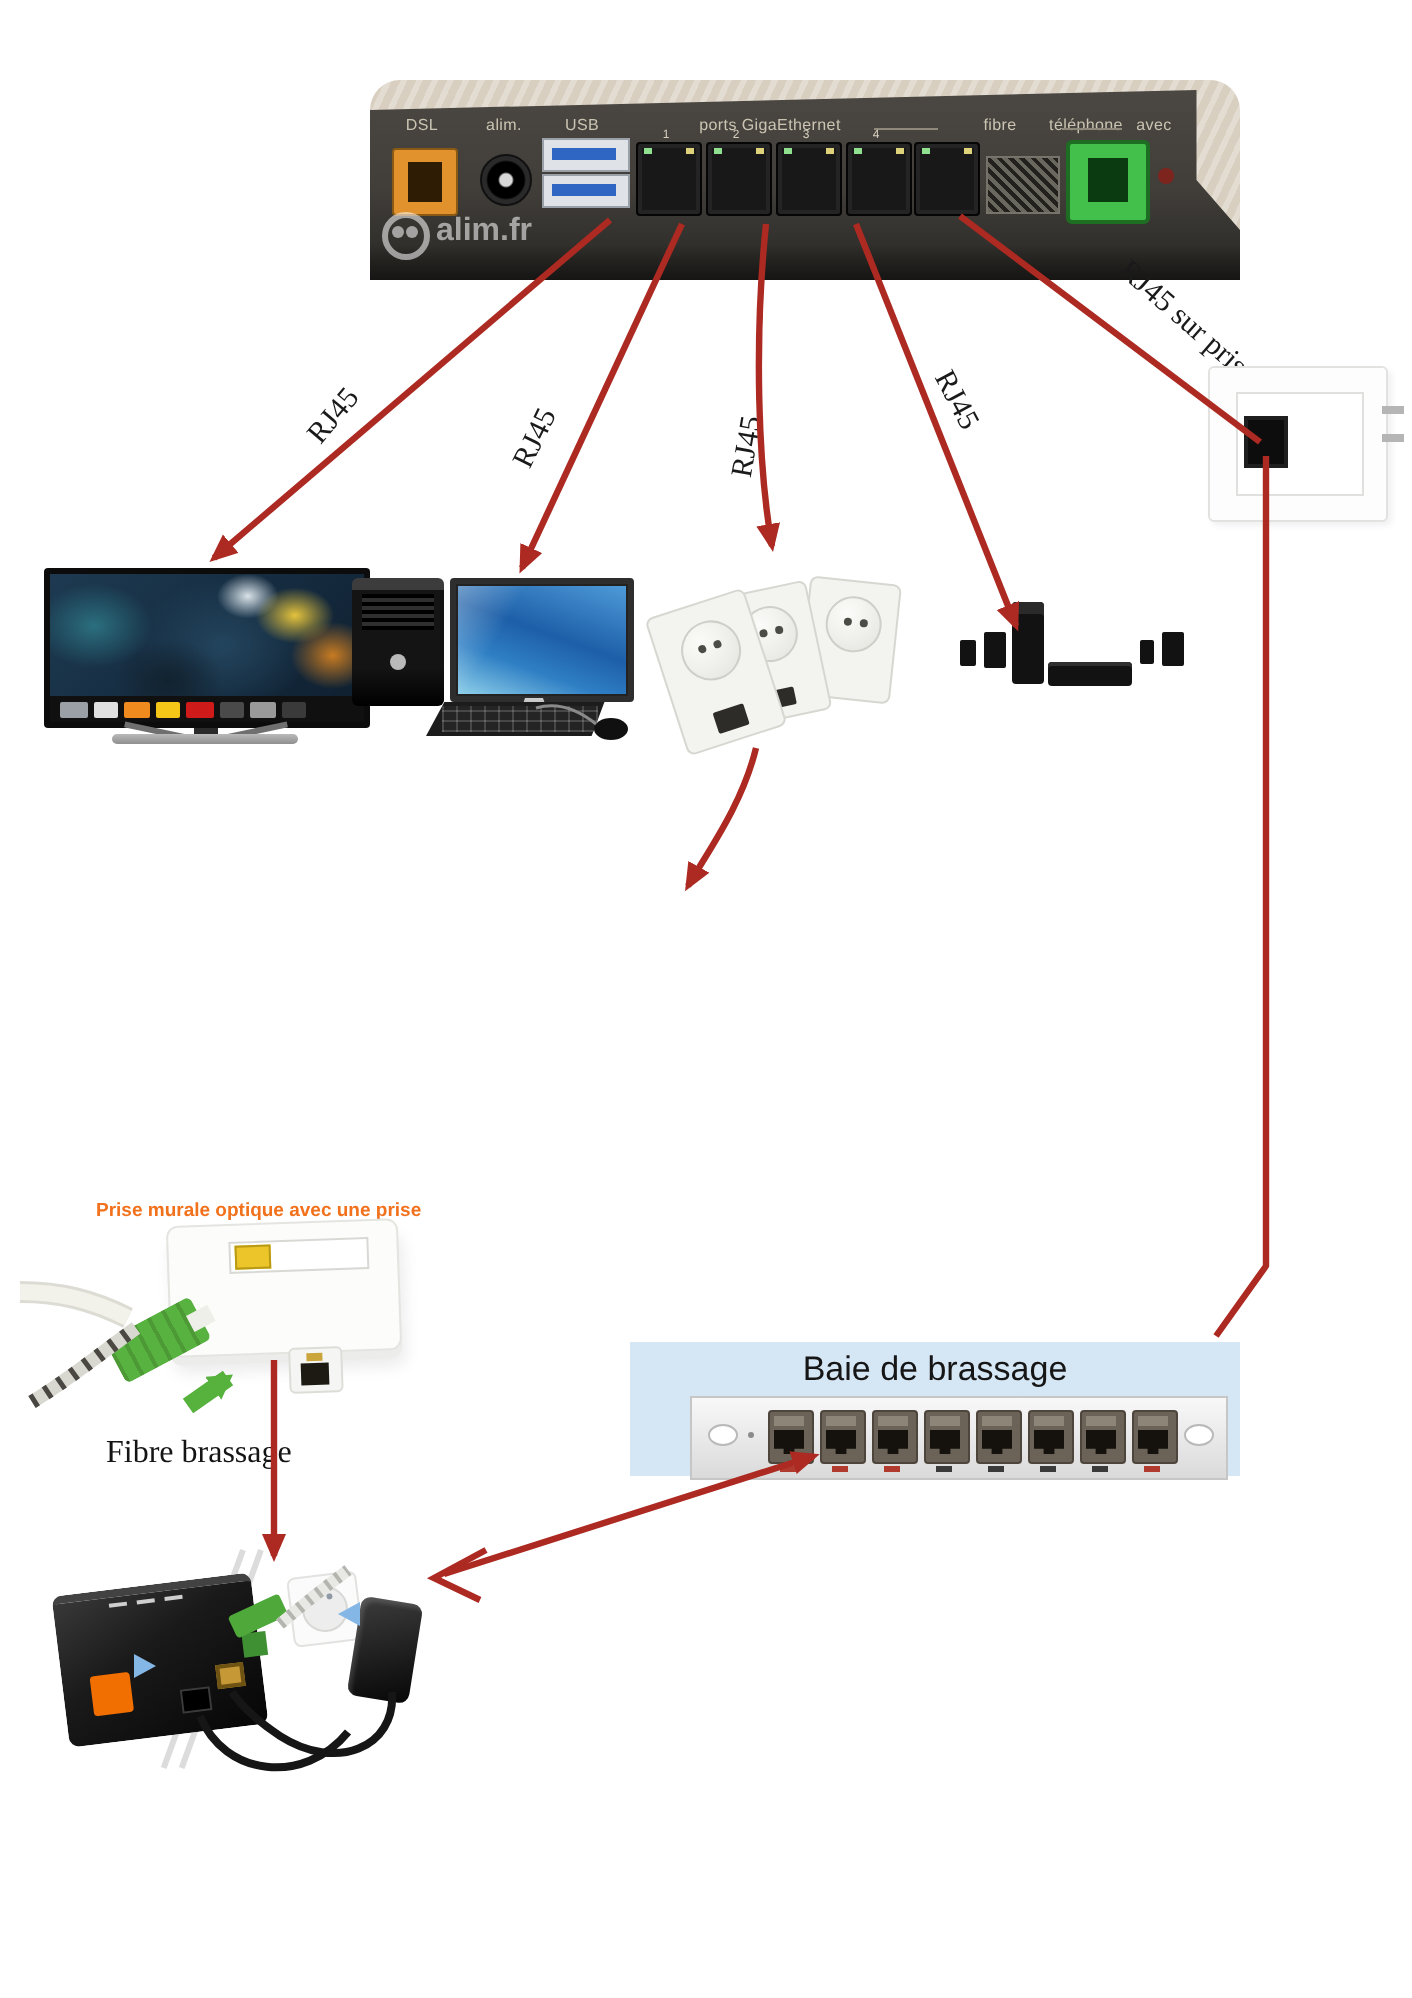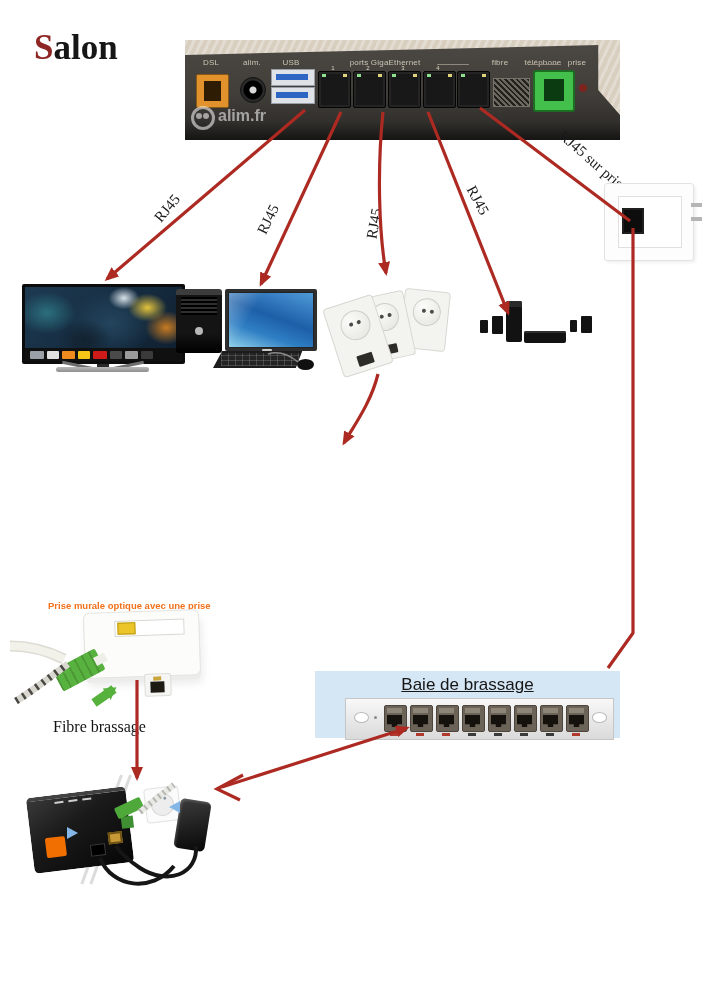--- a/index.html
+++ b/index.html
@@ -10,21 +10,21 @@
   
   .room-title{font-family:"Liberation Serif",serif;font-weight:bold;color:#161616;}
   #salon{left:34px;top:28px;font-size:35px;}
   #salon .initial{color:#8e2424;}
   #garage{left:281px;top:808px;font-size:37px;}
 
   
   #router-photo{left:185px;top:40px;width:435px;height:100px;
     background:
       repeating-linear-gradient(115deg, rgba(255,255,255,.28) 0 3px, rgba(0,0,0,0) 3px 7px),
-      #d8cfc0;}
+      #d8cfc0; border-radius: 15px;}
   #router-body{position:absolute;left:0;top:0;width:100%;height:100%;
     clip-path:polygon(0 15%,95% 5%,95% 50%,100% 75%,100% 100%,0 100%);
     background:linear-gradient(180deg,#4c4944 0%,#413e3a 55%,#33312d 80%,#272623 100%);}
   .r-label{position:absolute;top:18px;font-size:8px;color:#cbc4b2;text-align:center;letter-spacing:.2px;}
   .r-line{position:absolute;top:24px;height:1px;background:#8f897c;}
   .eth-num{position:absolute;top:25px;width:10px;font-size:6px;color:#d6cfbd;text-align:center;}
   #port-dsl{left:11px;top:34px;width:31px;height:32px;background:#e2922c;border:1px solid #8a5a14;border-radius:2px;}
   #port-dsl .hole{position:absolute;left:7px;top:6px;width:17px;height:20px;background:#2e1d04;}
   #port-power{left:55px;top:37px;width:24px;height:24px;border-radius:50%;
     background:radial-gradient(circle at 50% 50%, #d9d9d9 0 3px, #000 4px 9px, #2a2a2a 10px);border:1px solid #111;}
@@ -138,21 +138,21 @@
     border:1px solid #ddddd8;border-radius:3px;}
   #optic-box .oport .opening{position:absolute;left:5px;top:7px;width:14px;height:11px;background:#1d1a14;}
   #optic-box .oport .pin{position:absolute;left:8px;top:2px;width:8px;height:4px;background:#caa53c;}
   #fiber-connector{left:55px;top:658px;width:48px;height:24px;border-radius:3px;transform:rotate(-28deg);
     background:repeating-linear-gradient(90deg,rgba(0,0,0,.14) 0 2px,rgba(0,0,0,0) 2px 8px),#58b23f;}
   #fiber-connector .tip{position:absolute;right:-6px;top:8px;width:12px;height:9px;background:#efefe9;}
   #fibre-label{left:53px;top:718px;font-family:"Liberation Serif",serif;font-size:16px;color:#141414;}
 
   
   #patch-bg{left:315px;top:671px;width:305px;height:67px;background:#d5e6f4;}
-  #patch-title{position:absolute;left:0;top:4px;width:100%;text-align:center;font-size:17px;color:#161616;text-decoration:underline;}
+  #patch-title{position:absolute;left:0;top:4px;width:100%;text-align:center;font-size:17px;color:#161616;}
   #patch-panel{position:absolute;left:30px;top:27px;width:267px;height:40px;
     background:linear-gradient(#f8f8f8,#dadada);border:1px solid #c6c6c6;}
   .pp-oval{position:absolute;top:13px;width:13px;height:9px;background:#fff;border:1px solid #b9b9b9;border-radius:50%;}
   .pp-screw{position:absolute;top:17px;width:3px;height:3px;border-radius:50%;background:#8b8b8b;}
   .pp-jack{position:absolute;top:6px;width:21px;height:25px;background:#6b6357;border:1px solid #4e463c;border-radius:2px;}
   .pp-jack::before{content:"";position:absolute;left:2px;top:2px;width:15px;height:5px;background:#8d8577;}
   .pp-jack::after{content:"";position:absolute;left:2px;top:9px;width:15px;height:12px;background:#15120e;
     clip-path:polygon(0 0,100% 0,100% 78%,68% 78%,68% 100%,32% 100%,32% 78%,0 78%);}
   .pp-tick{position:absolute;top:34px;width:8px;height:2.5px;background:#b03a2e;}
   .pp-tick.dark{background:#3a3a3a;}
@@ -185,31 +185,30 @@
   #blue-arrow-plug{left:144px;top:26px;border-right:11px solid #85b7e6;}
 
   
   #overlay{left:0;top:0;width:706px;height:999px;pointer-events:none;}
 </style>
 </head>
 <body>
 
 <div id="stage">
 
-  <div id="salon" class="abs room-title"><span class="initial">S</span><span>alon</span></div>
 
   <div id="router-photo" class="abs">
     <div id="router-body"></div>
     <span class="r-label" style="left:12px;width:28px;">DSL</span>
     <span class="r-label" style="left:50px;width:34px;">alim.</span>
     <span class="r-label" style="left:88px;width:36px;">USB</span>
     <span class="r-label" style="left:130px;width:140px;">ports GigaEthernet</span>
     <span class="r-label" style="left:285px;width:60px;">fibre</span>
     <span class="r-label" style="left:330px;width:56px;">téléphone</span>
-    <span class="r-label" style="left:372px;width:40px;">prise</span>
+    <span class="r-label" style="left:372px;width:40px;">avec</span>
     <div class="r-line abs" style="left:252px;width:32px;"></div>
     <div class="r-line abs" style="left:346px;width:30px;"></div>
     <div class="r-line abs" style="left:272px;width:10px;"></div>
 
     <span class="eth-num" style="left:143px;">1</span>
     <span class="eth-num" style="left:178px;">2</span>
     <span class="eth-num" style="left:213px;">3</span>
     <span class="eth-num" style="left:248px;">4</span>
 
     <div id="port-dsl" class="abs">

